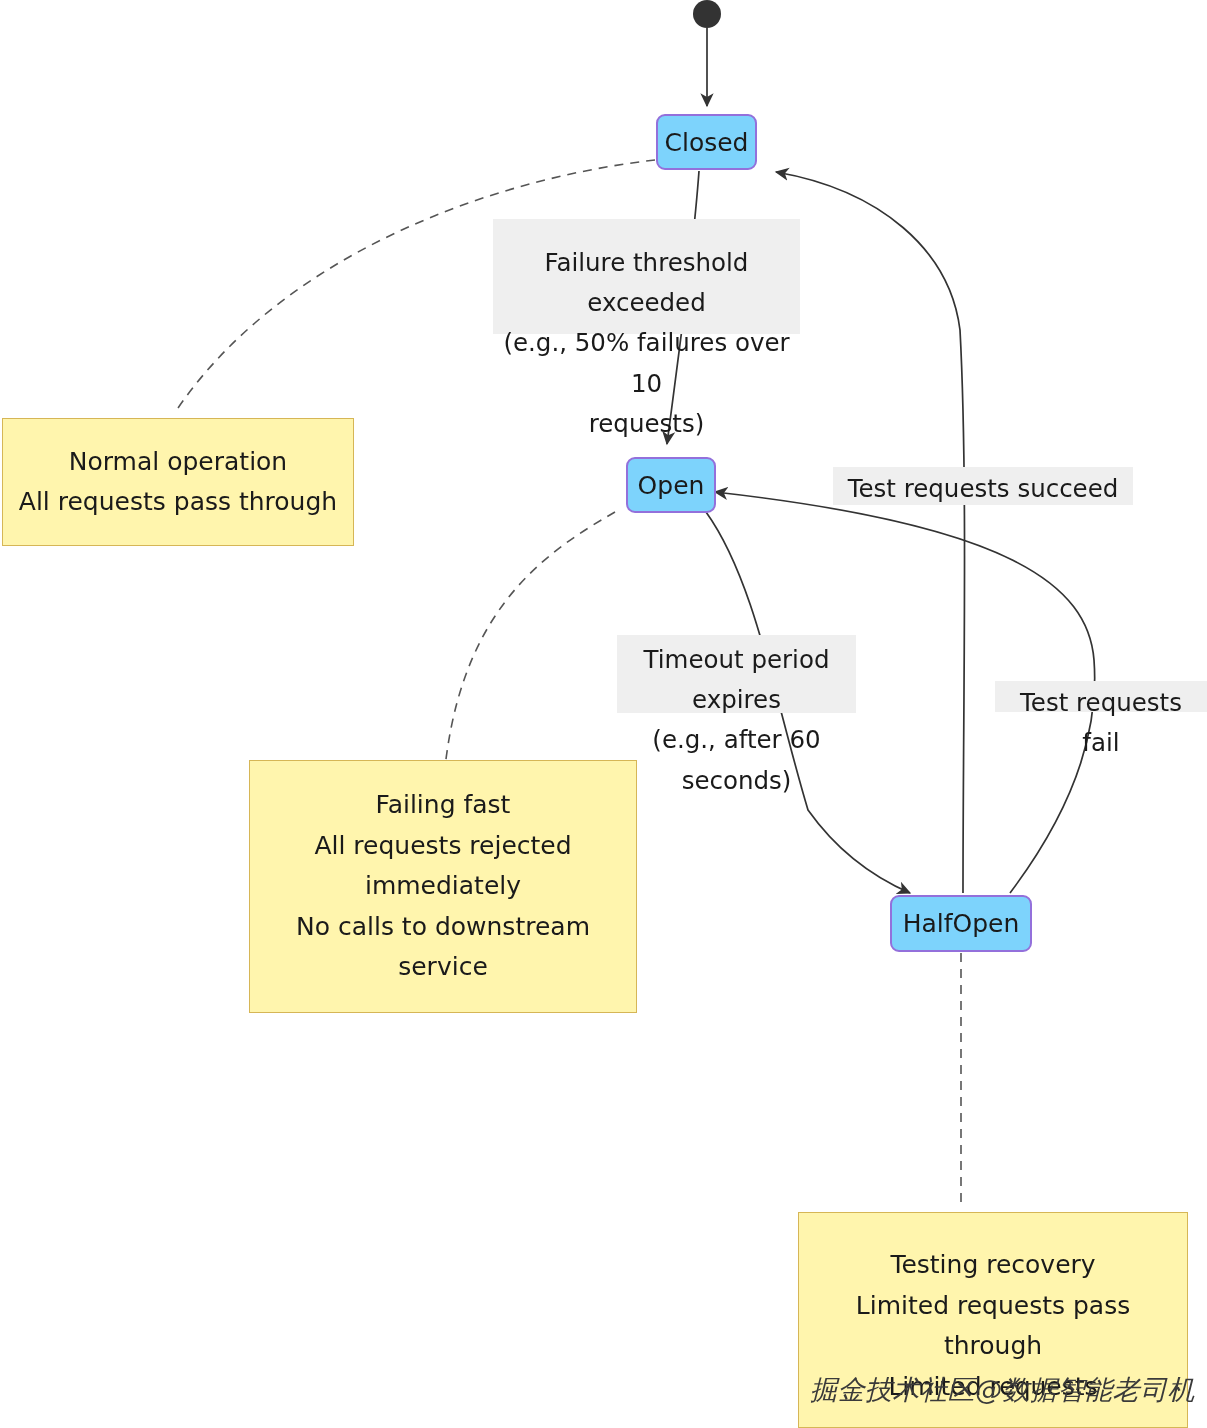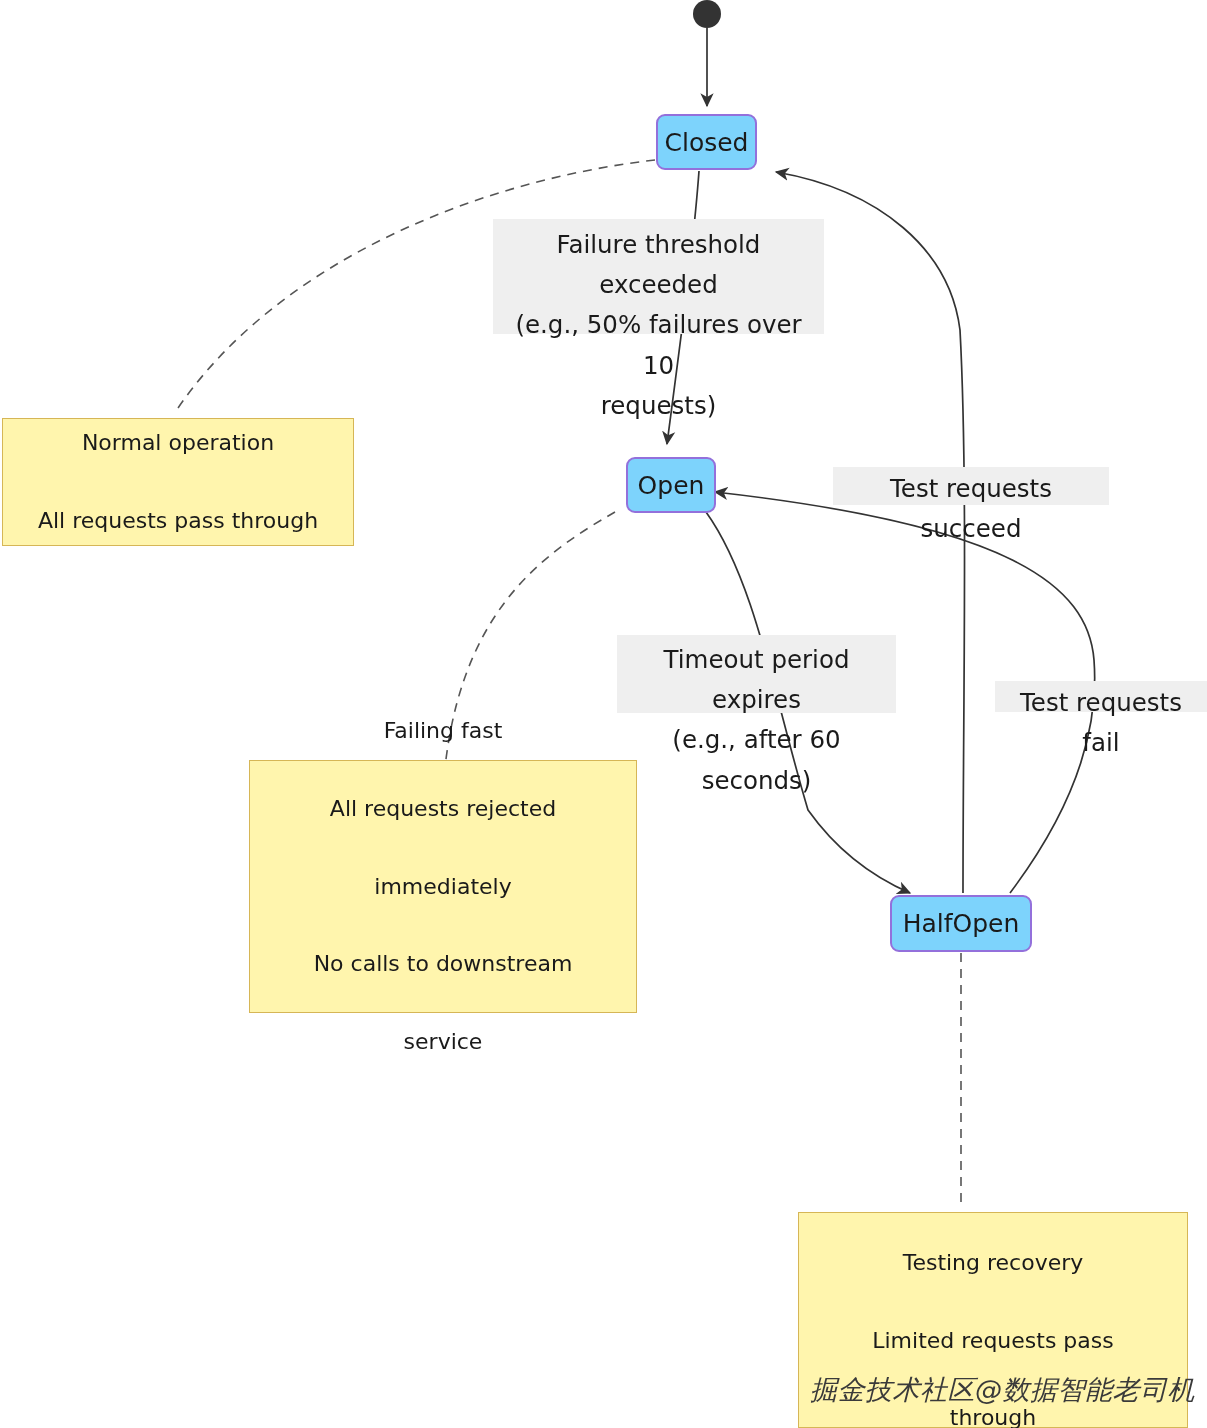--- a/index.html
+++ b/index.html
@@ -45,25 +45,24 @@
     position: absolute;
     box-sizing: border-box;
     background: #fff5ad;
     border: 1.6px solid #d6b656;
     display: flex;
     flex-direction: column;
     align-items: flex-start;
     justify-content: center;
     color: #1a1a1a;
     font-family: "DejaVu Sans", sans-serif;
-    font-size: 22px;
+    font-size: 25px;
     line-height: 1.62;
     text-align: center;
     z-index: 3;
-    gap: 42px;
   }
   .note-box .note-line {
     display: block;
     width: 100%;
   }
   .edge-label {
     position: absolute;
     background: #efefef;
     color: #1a1a1a;
     font-family: "DejaVu Sans", sans-serif;
@@ -121,28 +120,28 @@
   </div>
 
   <div class="state-node" style="left:614px; top:457px; width:90px; height:56px;margin-left:12px;">
     <span>Open</span>
   </div>
 
   <div class="state-node" style="left:890px; top:895px; width:142px; height:57px;">
     <span>HalfOpen</span>
   </div>
 
-  <div class="edge-label" style="left:493px; top:219px; width:331px; height:115px; padding-top:6px;">Failure threshold exceeded
+  <div class="edge-label" style="left:493px; top:219px; width:307px; height:115px; padding-top:24px;">Failure threshold exceeded
 (e.g., 50% failures over 10
 requests)</div>
 
-  <div class="edge-label" style="left:617px; top:635px; width:279px; height:78px; padding-top:5px;">Timeout period expires
+  <div class="edge-label" style="left:617px; top:635px; width:239px; height:78px; padding-top:5px;">Timeout period expires
 (e.g., after 60 seconds)</div>
 
-  <div class="edge-label" style="left:833px; top:467px; width:276px; height:38px;">Test requests succeed</div>
+  <div class="edge-label" style="left:833px; top:467px; width:300px; height:38px;">Test requests succeed</div>
 
   <div class="edge-label" style="left:995px; top:656px; width:212px; height:31px;margin-top:25px;">Test requests fail</div>
 
   <div class="note-box" style="left:2px; top:418px; width:352px; height:128px;">
     <span class="note-line">Normal operation</span>
     <span class="note-line">All requests pass through</span>
   </div>
 
   <div class="note-box" style="left:249px; top:760px; width:388px; height:253px;">
     <span class="note-line">Failing fast</span>

